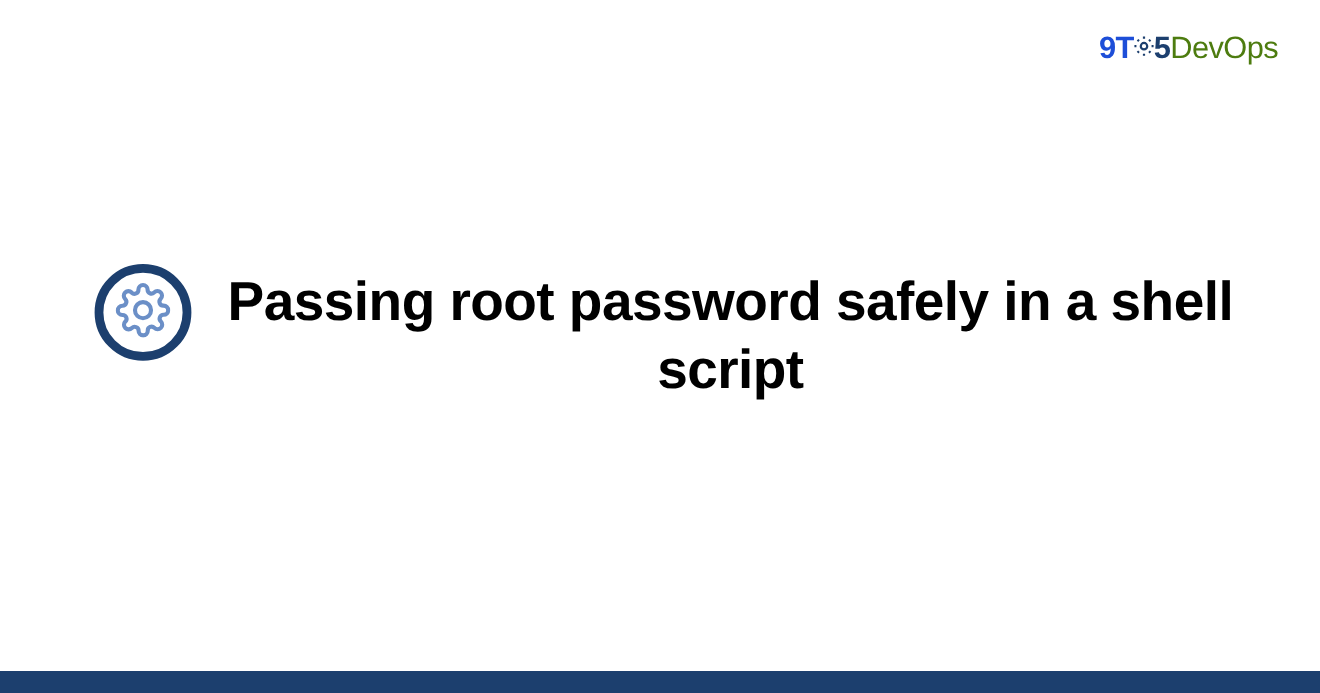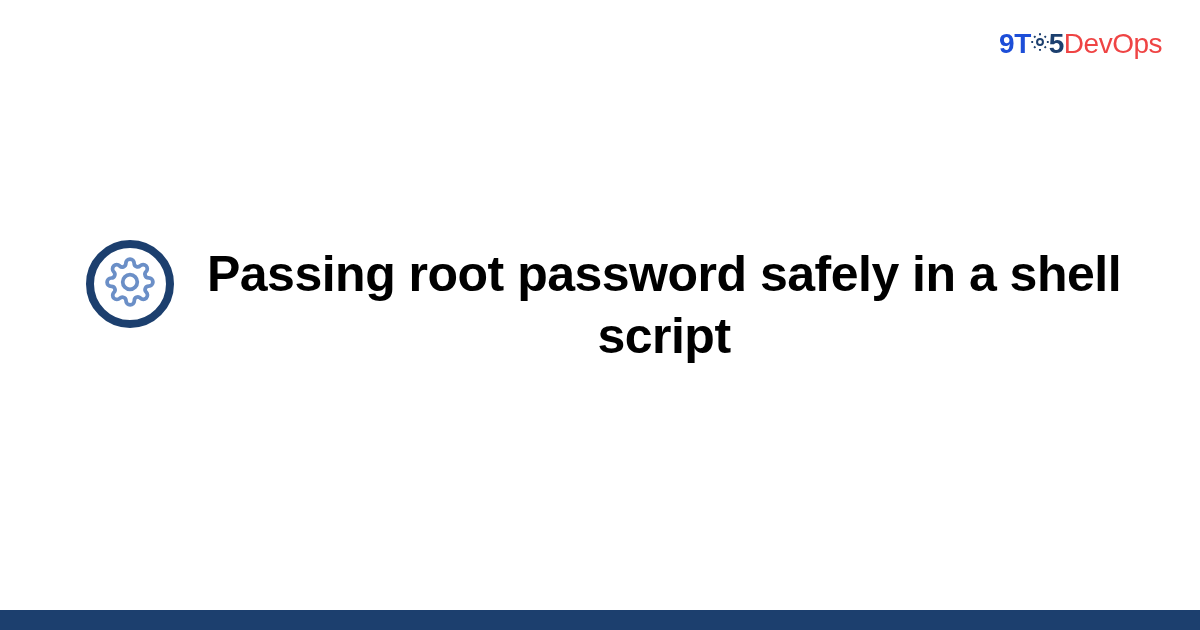--- a/index.html
+++ b/index.html
@@ -32,21 +32,21 @@
       vertical-align: middle;
       margin: 0 -2px;
       position: relative;
       top: -2px;
     }
     .logo-5 {
       color: #1c3f6e;
       font-weight: 700;
     }
     .logo-devops {
-      color: #ef4444;
+      color: #4d7c0f;
       font-weight: 500;
     }
     .content {
       position: absolute;
       top: 0;
       left: 0;
       width: 100%;
       height: 610px;
       display: flex;
       align-items: center;

